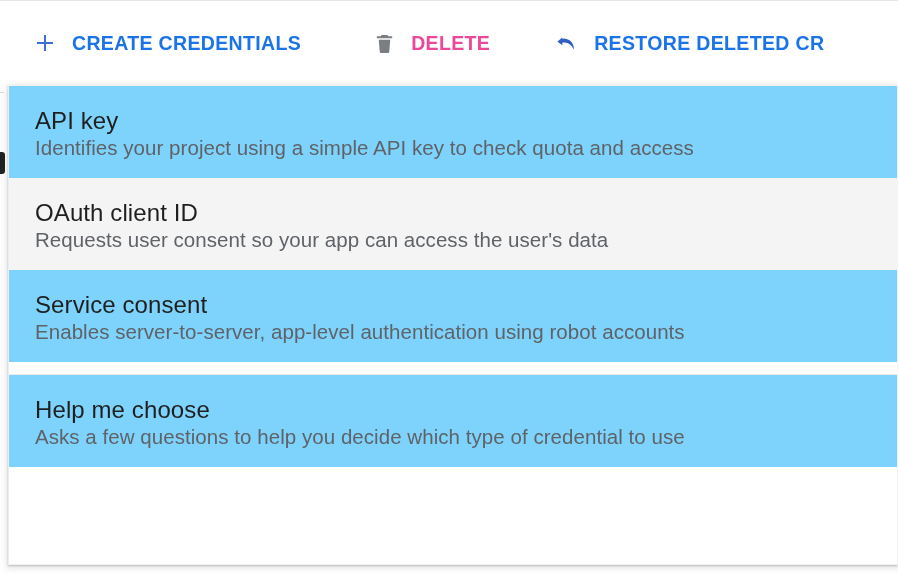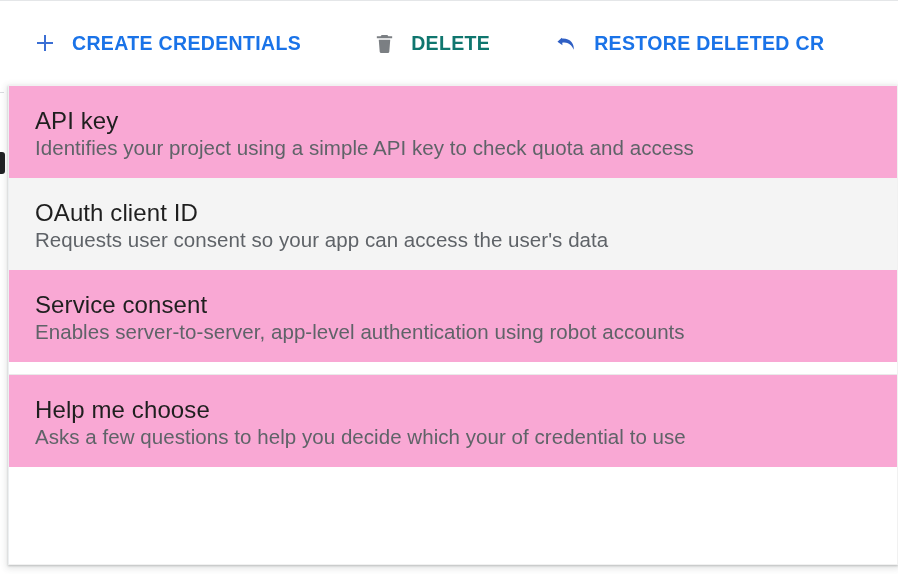--- a/index.html
+++ b/index.html
@@ -57,21 +57,21 @@
   .tb-btn .tb-icon {
     display: inline-flex;
     align-items: center;
     justify-content: center;
     width: 30px;
     height: 30px;
     margin-right: 12px;
     flex: none;
   }
   .tb-create { color: #1a73e8; margin-right: 68px; }
-  .tb-delete { color: #0f766e; cursor: default; margin-right: 62px; }
+  .tb-delete { color: #ec4899; cursor: default; margin-right: 62px; }
   .tb-restore { color: #1a73e8; }
 
   
   .bg-sliver {
     position: absolute;
     left: 0px;
     top: 152px;
     width: 5px;
     height: 22px;
     background: #202124;
@@ -102,21 +102,21 @@
     box-shadow: 0 2px 6px 2px rgba(60,64,67,0.12),
                 0 1px 2px 0 rgba(60,64,67,0.26);
     z-index: 5;
     overflow: hidden;
   }
 
   .menu-item {
     box-sizing: border-box;
     width: 100%;
     padding: 20px 0 18px 26px;
-    background: #f9a8d4;
+    background: #7dd3fc;
     cursor: pointer;
     white-space: nowrap;
     overflow: hidden;
   }
   .menu-item.highlighted {
     background: #f4f4f4;
   }
   .mi-title {
     font-size: 24px;
     font-weight: 400;
@@ -195,16 +195,16 @@
   <div class="menu-item">
     <div class="mi-title">Service consent</div>
     <div class="mi-desc">Enables server-to-server, app-level authentication using robot accounts</div>
   </div>
 
   <div class="menu-gap-top"></div>
   <div class="menu-divider"></div>
 
   <div class="menu-item">
     <div class="mi-title">Help me choose</div>
-    <div class="mi-desc">Asks a few questions to help you decide which your of credential to use</div>
+    <div class="mi-desc">Asks a few questions to help you decide which type of credential to use</div>
   </div>
 
 </div>
 
 </body></html>

